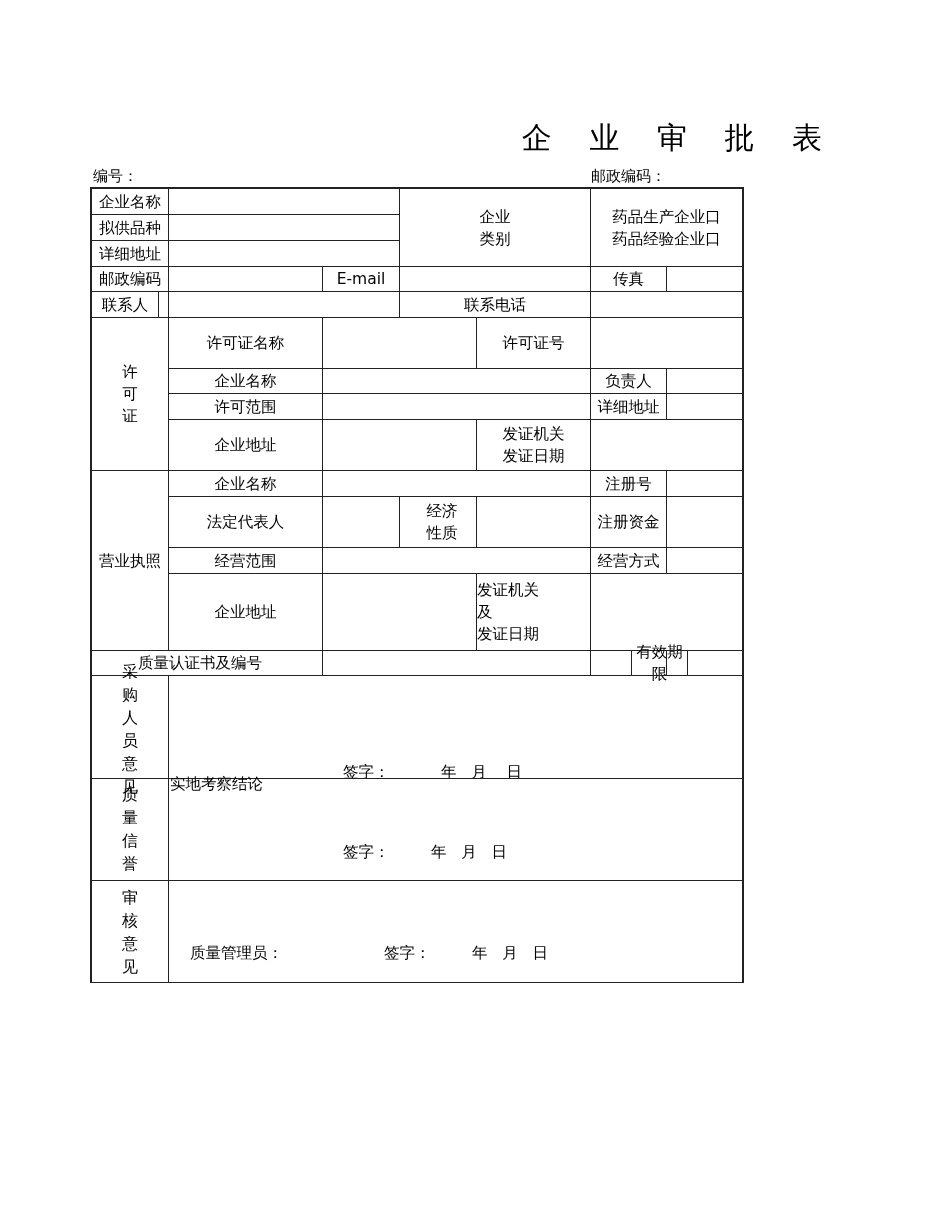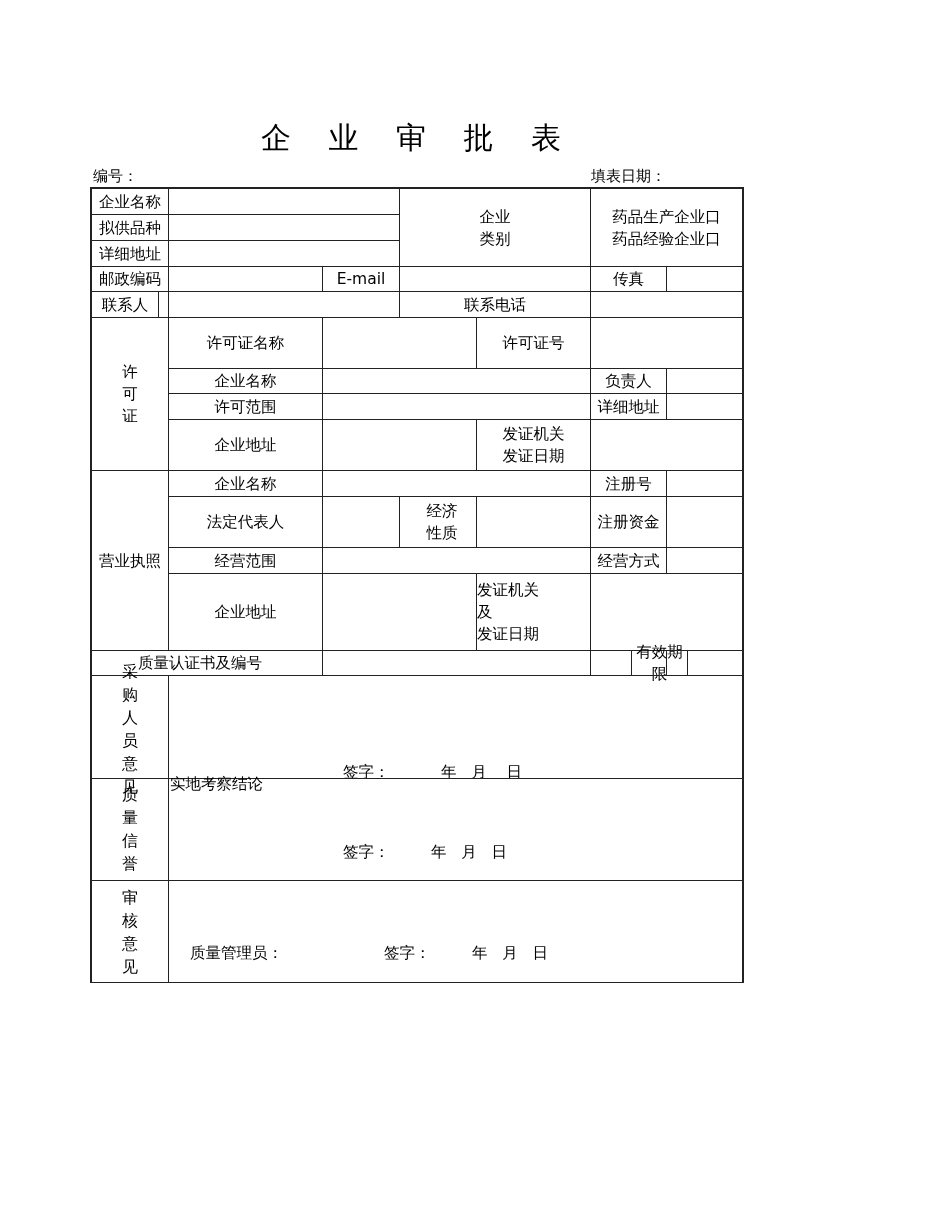--- a/index.html
+++ b/index.html
@@ -1,33 +1,33 @@
 <!DOCTYPE html>
 <html><head>
 <meta charset="utf-8">
 <style>
   html, body { margin:0; padding:0; background:#ffffff; }
   body { width:950px; height:1230px; position:relative; overflow:hidden;
          font-family:"DejaVu Sans", "Liberation Sans", sans-serif; color:#000; }
-  .title { position:absolute; left:0; top:118px; width:836px; text-align:center;
+  .title { position:absolute; left:0; top:118px; width:836px; text-align:right;
            font-size:30px; letter-spacing:14px; font-weight:normal; }
   .meta { position:absolute; top:167px; font-size:15px; }
   .cell { position:absolute; box-sizing:border-box; border:1px solid #222;
           display:flex; align-items:center; justify-content:center; text-align:center;
           font-size:15.5px; line-height:22px; white-space:pre-line; }
   .vtext { position:absolute; font-size:16px; line-height:23px; text-align:center; width:20px; white-space:pre-line; }
   .txt { position:absolute; font-size:15.5px; white-space:pre; }
   .outer { position:absolute; box-sizing:border-box; border:1.5px solid #222; }
 </style>
 </head>
 <body>
 
 <div class="title">企 业 审 批 表</div>
 <div class="meta" style="left:93px;">编号：</div>
-<div class="meta" style="left:591px;">填表日期：</div>
+<div class="meta" style="left:591px;">邮政编码：</div>
 
 <div class="cell" style="left:91px;top:188px;width:78px;height:27px;">企业名称</div>
 <div class="cell" style="left:168px;top:188px;width:232px;height:27px;"></div>
 <div class="cell" style="left:91px;top:214px;width:78px;height:27px;">拟供品种</div>
 <div class="cell" style="left:168px;top:214px;width:232px;height:27px;"></div>
 <div class="cell" style="left:91px;top:240px;width:78px;height:27px;">详细地址</div>
 <div class="cell" style="left:168px;top:240px;width:232px;height:27px;"></div>
 <div class="cell" style="left:399px;top:188px;width:192px;height:79px;">企业
 类别</div>
 <div class="cell" style="left:590px;top:188px;width:153px;height:79px;">药品生产企业口

